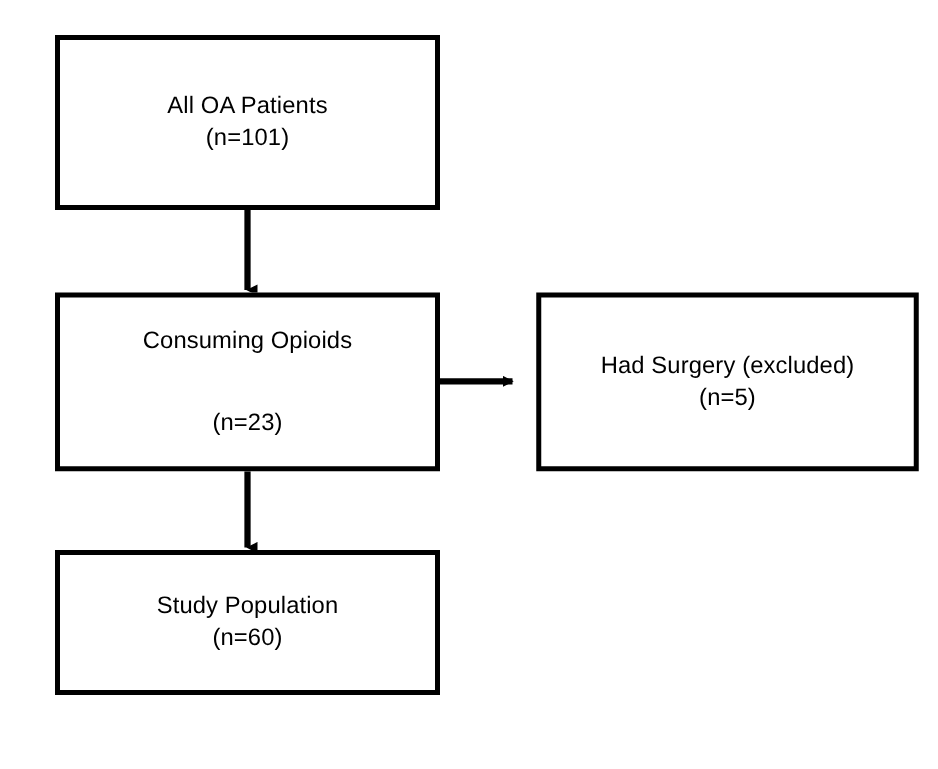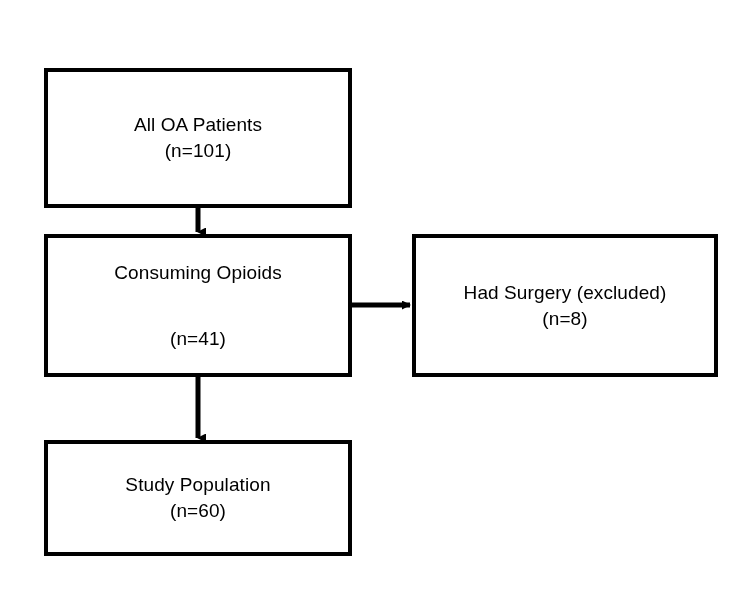--- a/index.html
+++ b/index.html
@@ -36,23 +36,23 @@
   .node .node-label {
     display: block;
     white-space: nowrap;
   }
   .node .node-count {
     display: block;
     white-space: nowrap;
   }
 
   
-  #node-all-oa-patients     { left: 44px;  top: 28px;  width: 308px; height: 140px; margin-top: 40px; }
+  #node-all-oa-patients     { left: 44px;  top: 28px;  width: 308px; height: 140px; }
   #node-consuming-opioids   { left: 44px;  top: 234px; width: 308px; height: 143px; gap: 40px; }
-  #node-had-surgery         { left: 412px; top: 234px; width: 306px; height: 143px; }
+  #node-had-surgery         { left: 429px; top: 234px; width: 306px; height: 143px; }
   #node-study-population    { left: 44px;  top: 440px; width: 308px; height: 116px; }
 
   
   #connectors {
     position: absolute;
     left: 0;
     top: 0;
     width: 750px;
     height: 615px;
     pointer-events: none;
@@ -80,26 +80,26 @@
     <line x1="198" y1="377" x2="198" y2="438" stroke="#000000" stroke-width="5" marker-end="url(#arrowhead-down)"></line>
   </svg>
 
   <div class="node" id="node-all-oa-patients">
     <span class="node-label">All OA Patients</span>
     <span class="node-count">(n=101)</span>
   </div>
 
   <div class="node" id="node-consuming-opioids">
     <span class="node-label">Consuming Opioids</span>
-    <span class="node-count">(n=41)</span>
+    <span class="node-count">(n=23)</span>
   </div>
 
   <div class="node" id="node-had-surgery">
     <span class="node-label">Had Surgery (excluded)</span>
-    <span class="node-count">(n=8)</span>
+    <span class="node-count">(n=5)</span>
   </div>
 
   <div class="node" id="node-study-population">
     <span class="node-label">Study Population</span>
     <span class="node-count">(n=60)</span>
   </div>
 
 </div>
 
 </body></html>

